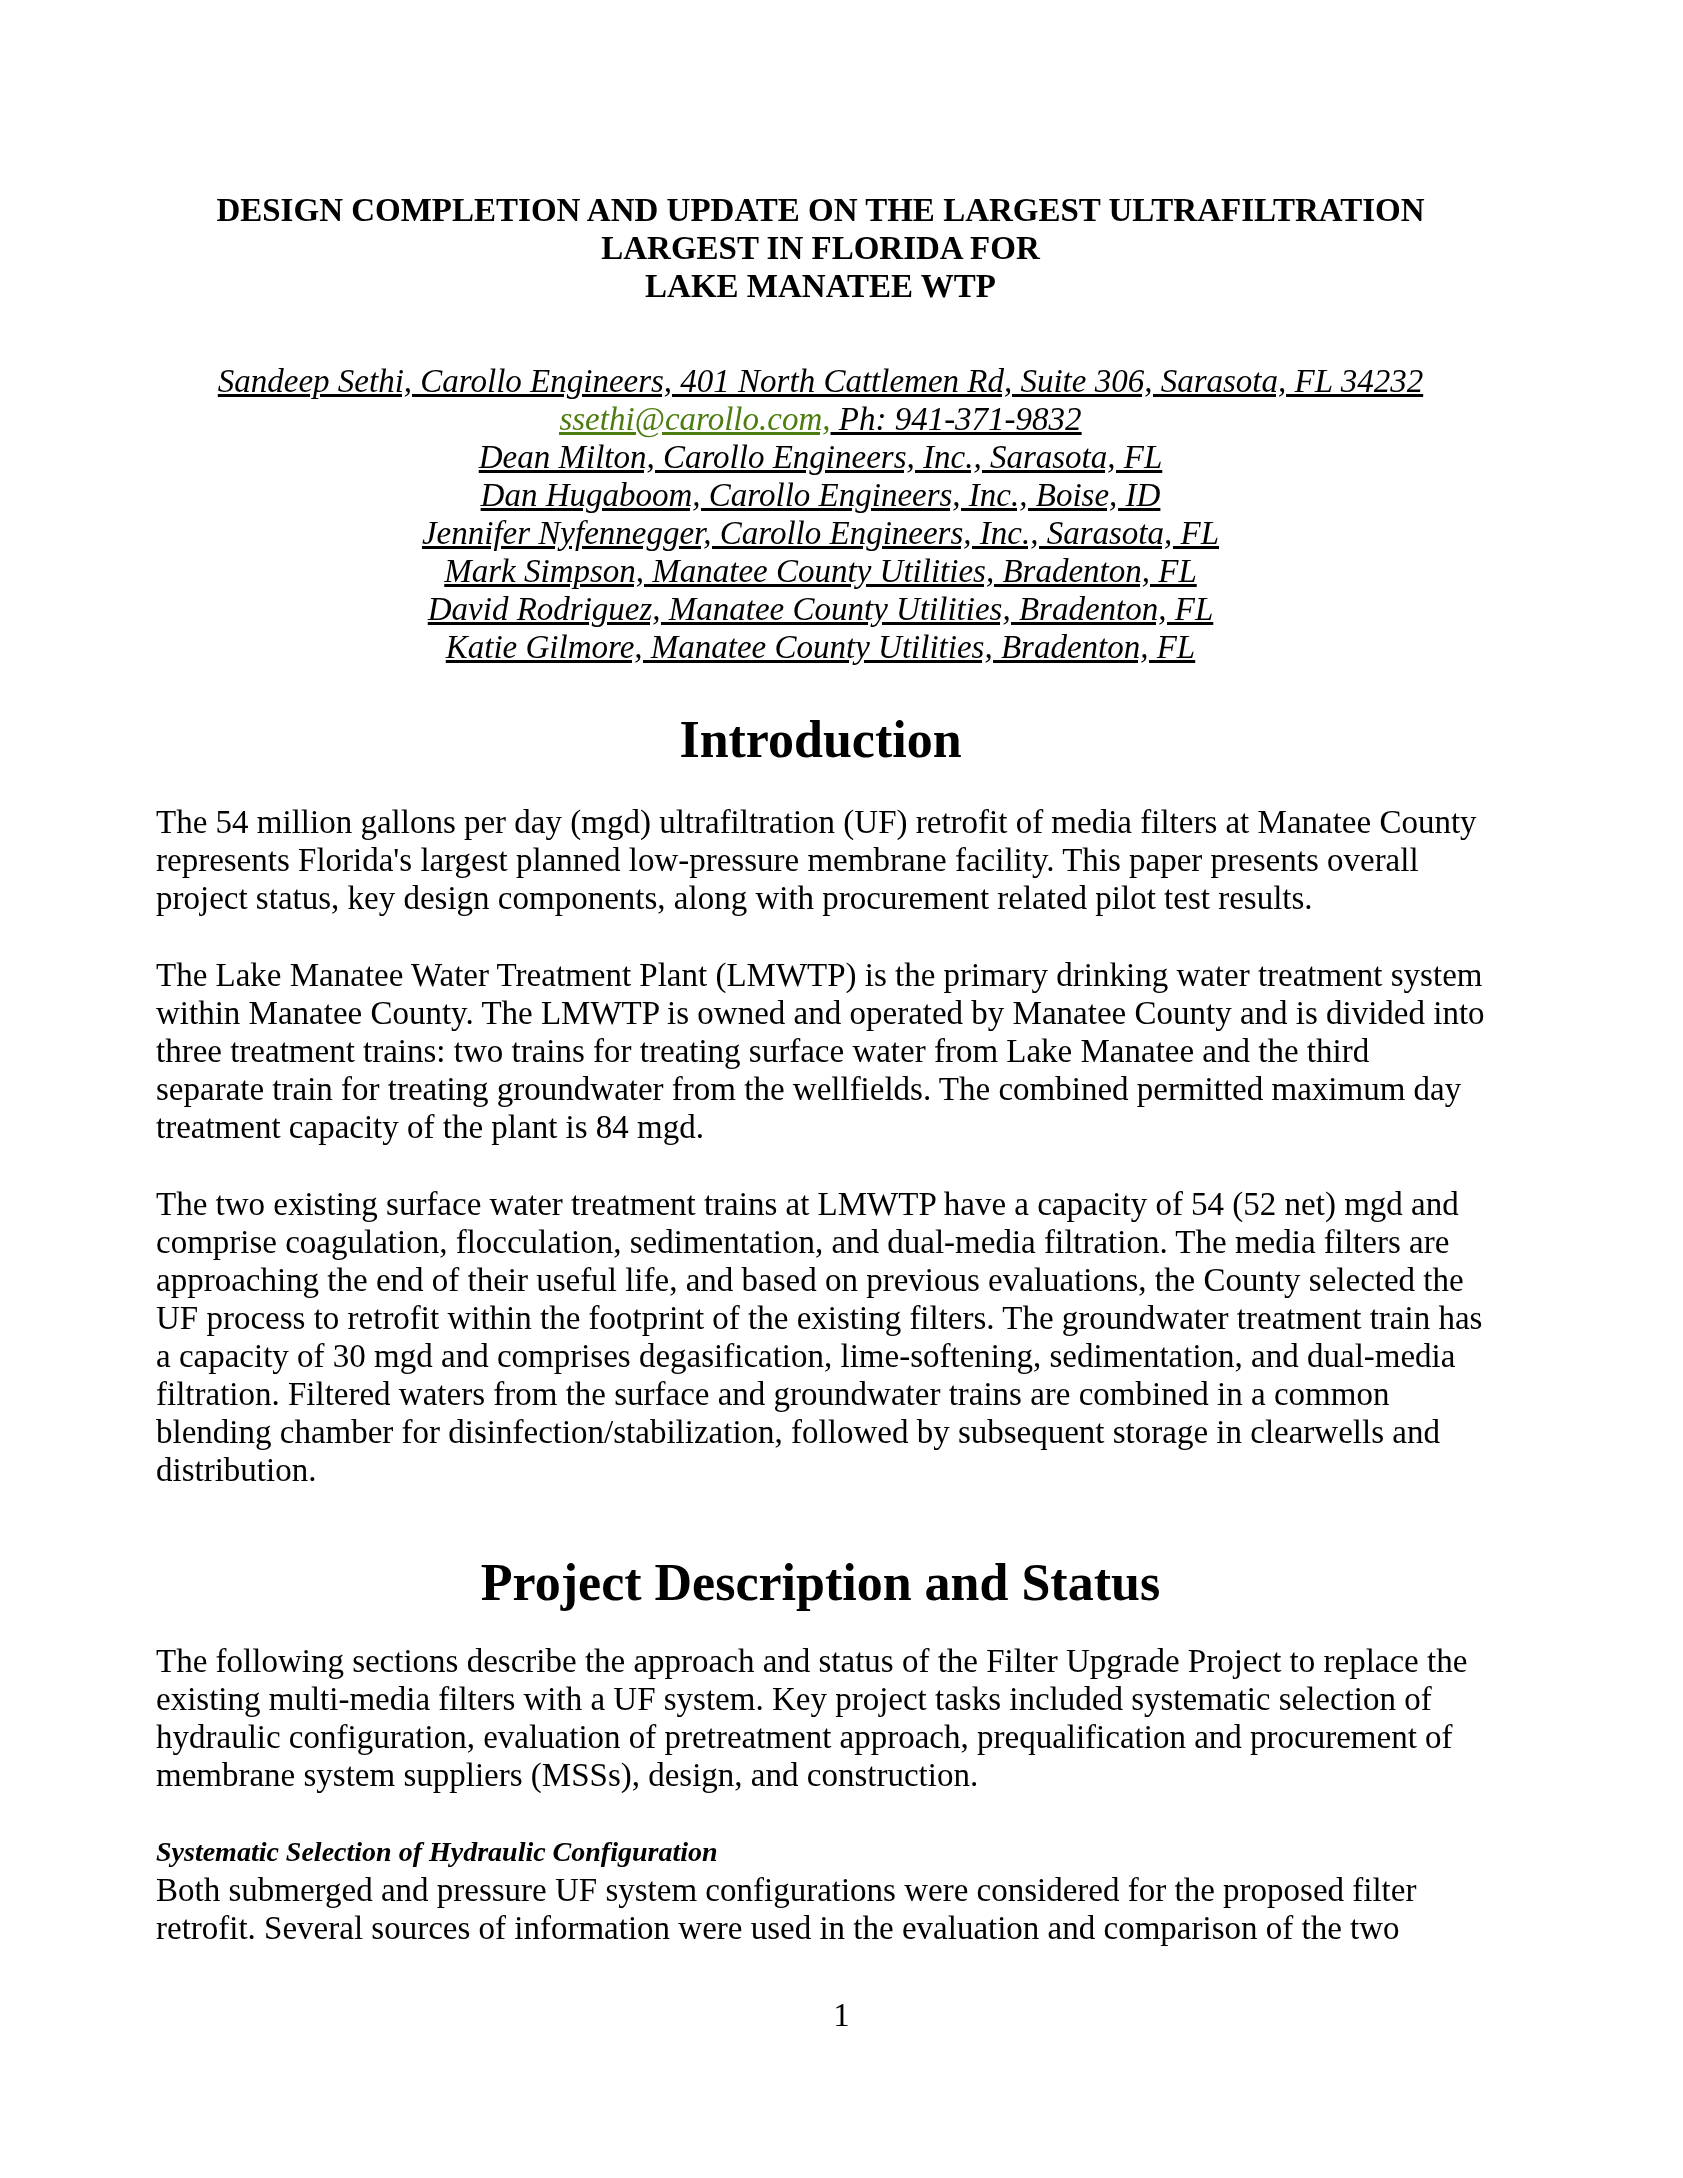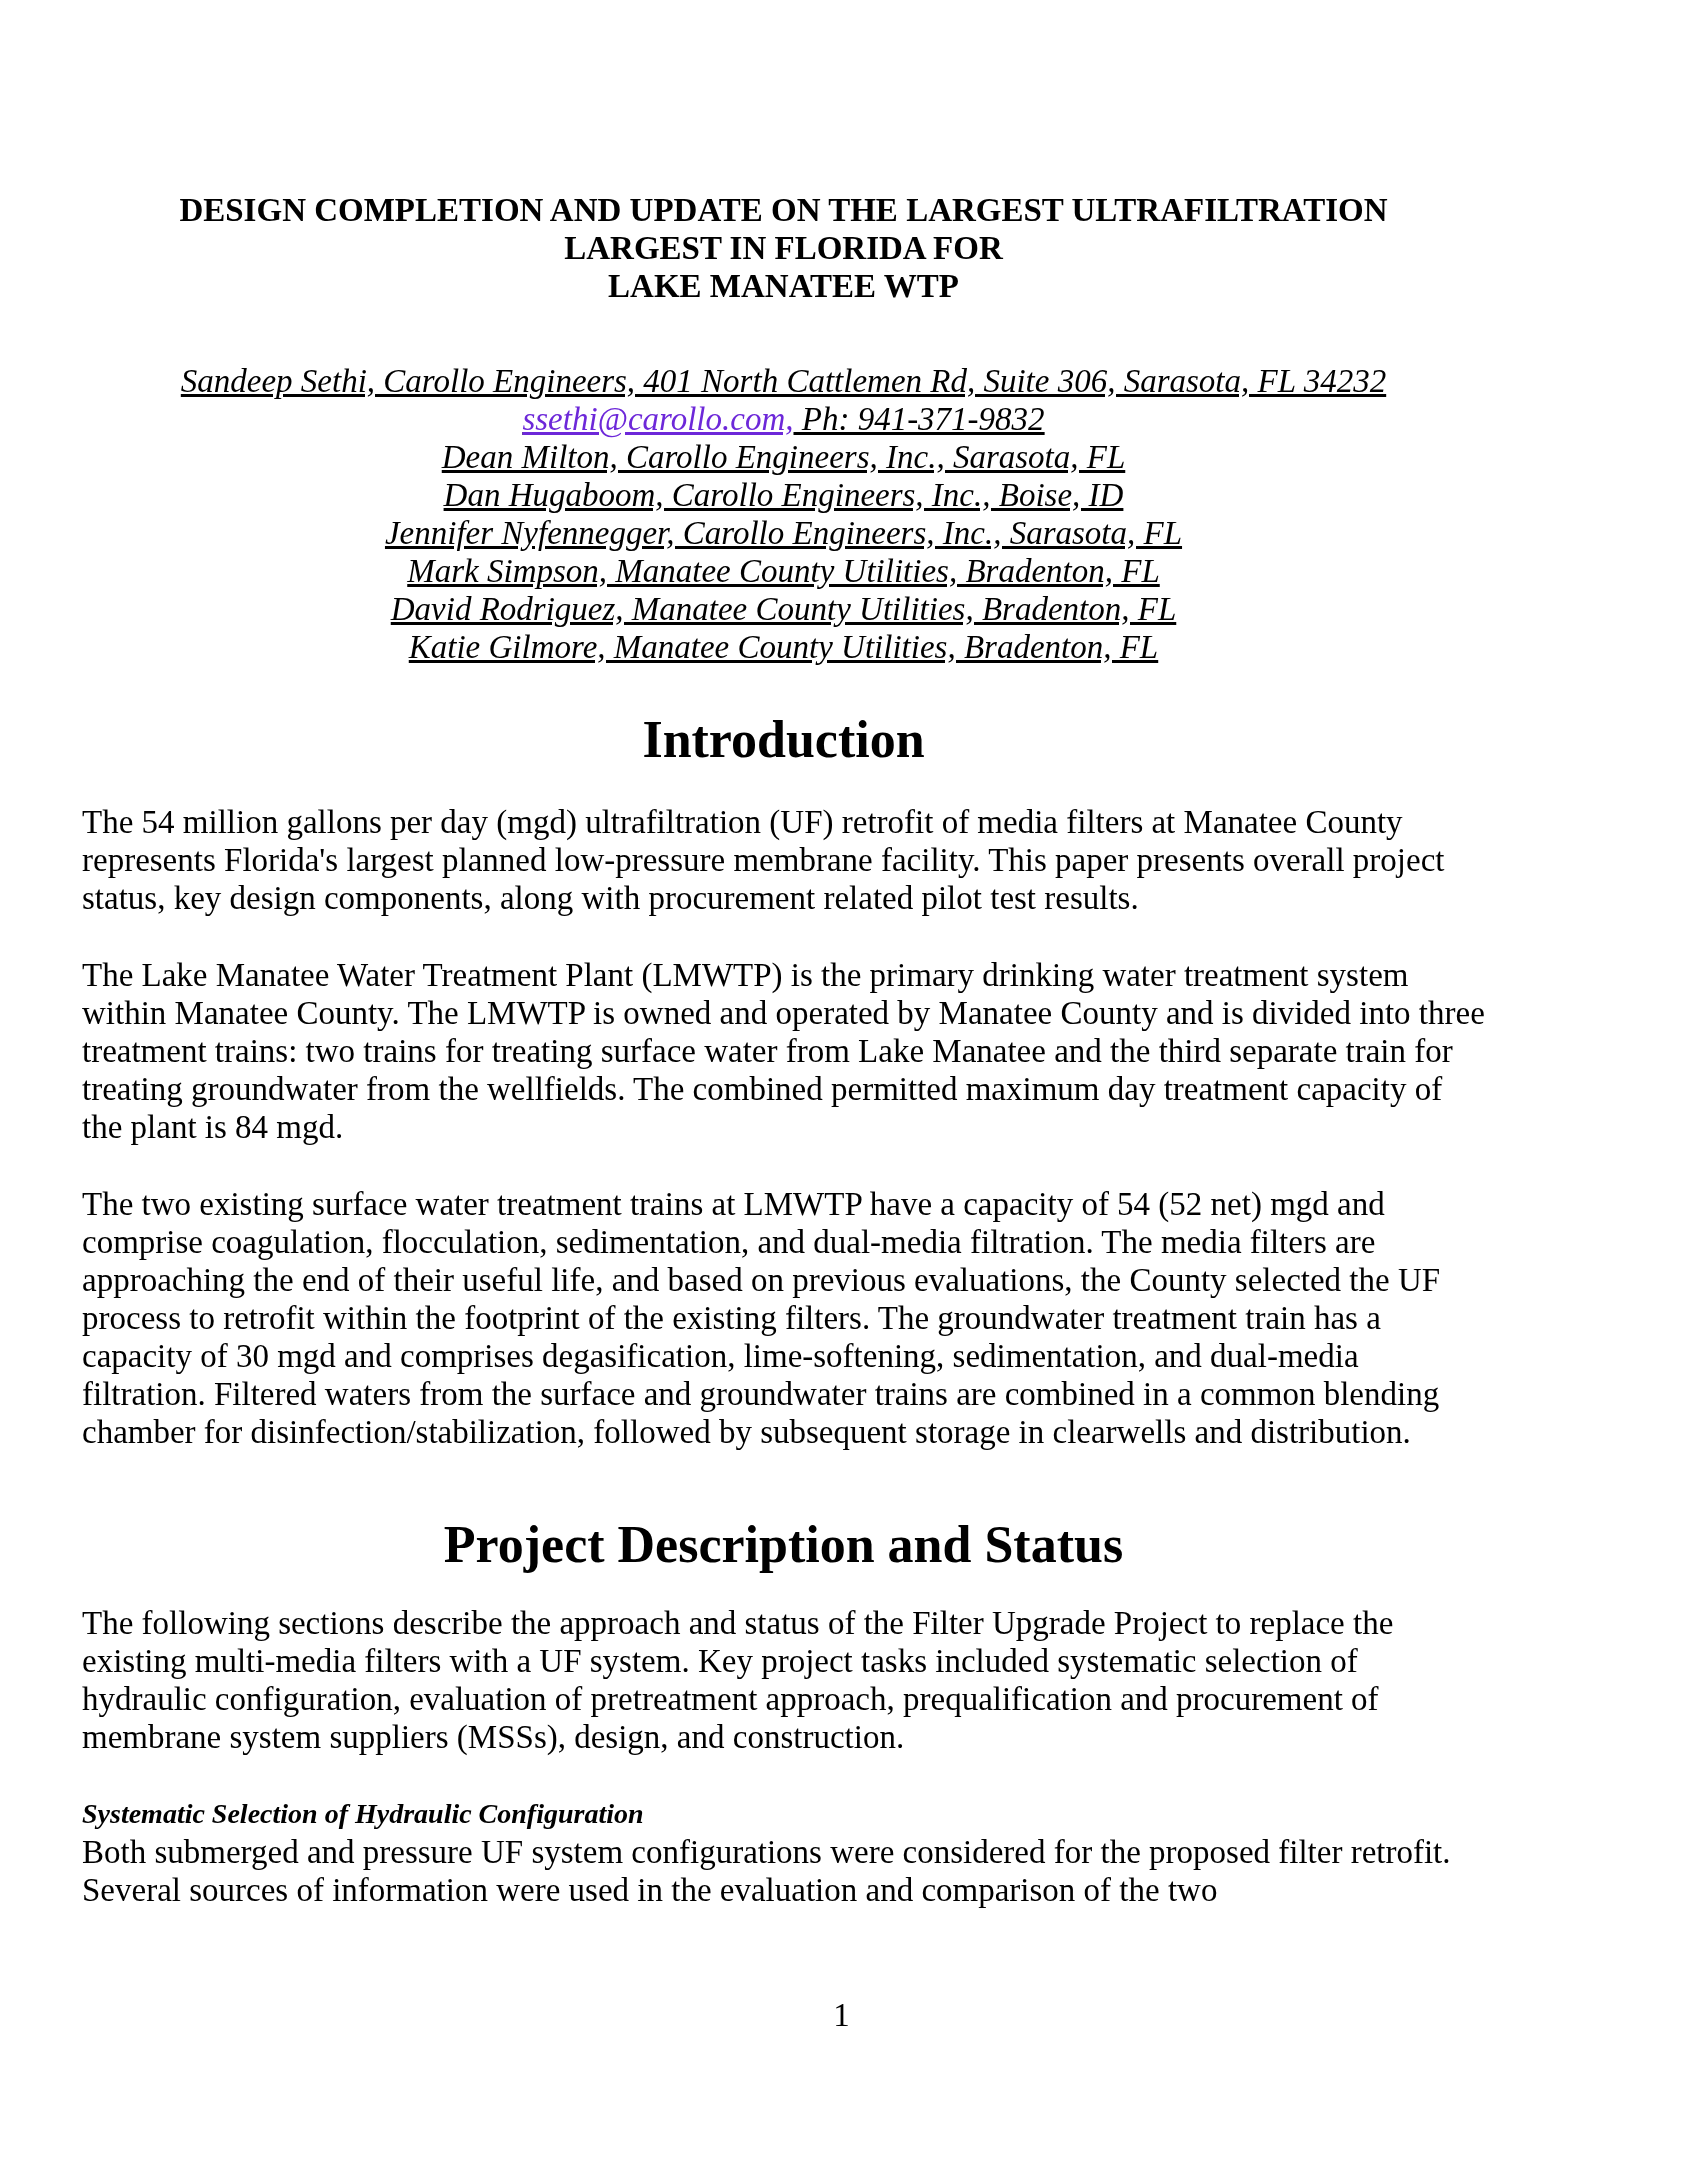--- a/index.html
+++ b/index.html
@@ -7,32 +7,32 @@
     position: relative;
     width: 1683px;
     height: 2178px;
     background: #ffffff;
     color: #000000;
     font-family: "Liberation Serif", "DejaVu Serif", serif;
     font-size: 33px;
     line-height: 38px;
     overflow: hidden;
   }
-  .content { padding: 191px 198px 0 82px; }
+  .content { padding: 191px 198px 0 108px; margin-left: 48px; }
 
   .title-block { text-align: center; font-weight: bold; }
 
   .authors {
     margin-top: 57px;
     text-align: center;
     font-style: italic;
     text-decoration: underline;
   }
   .authors .email {
-    color: #6d28d9;
+    color: #4d7c0f;
     text-decoration: underline;
     cursor: pointer;
   }
 
   h1.section-heading {
     font-size: 52px;
     line-height: 46px;
     font-weight: bold;
     text-align: center;
     margin: 51px 0 40px 0;

